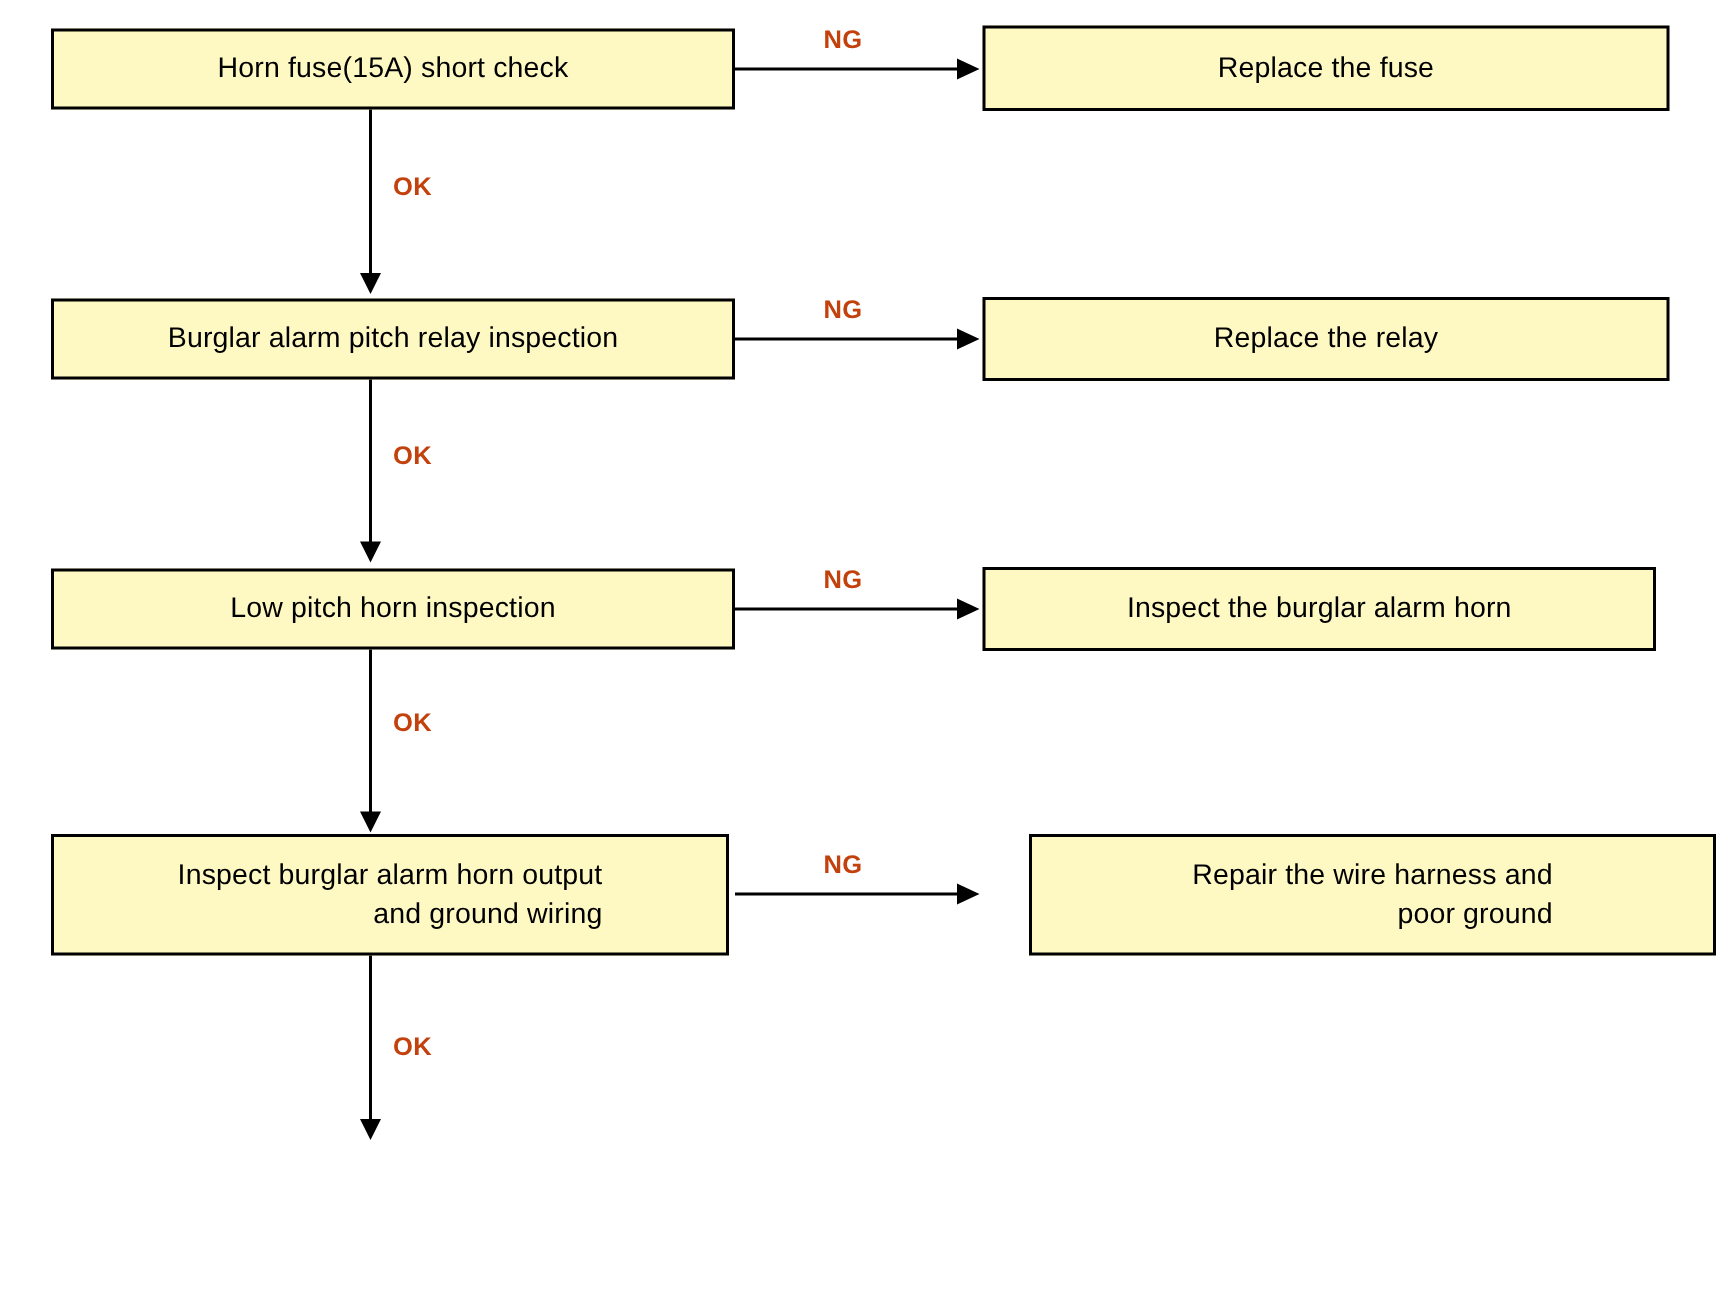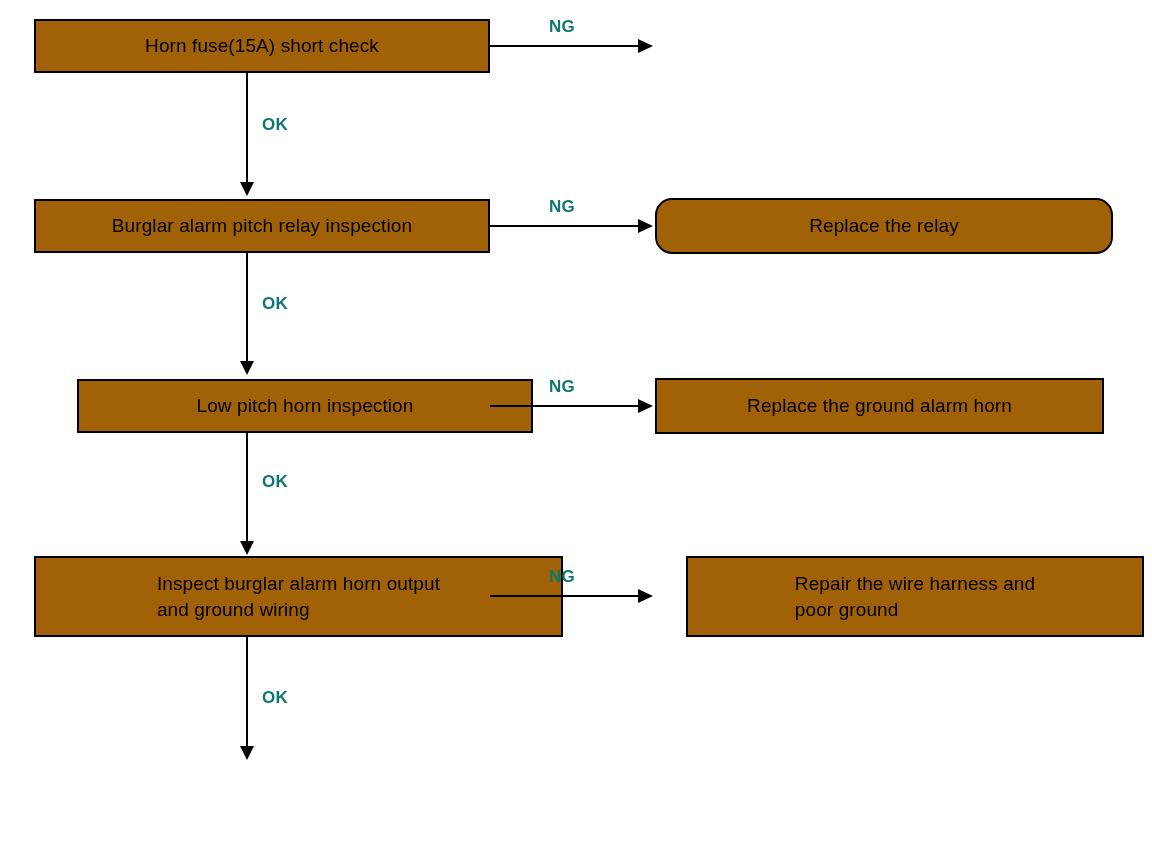--- a/index.html
+++ b/index.html
@@ -15,25 +15,25 @@
     position: relative;
     width: 1152px;
     height: 860px;
     background: #ffffff;
     overflow: hidden;
   }
   .node {
     position: absolute;
     box-sizing: border-box;
     border: 2px solid #000000;
-    background: #a16207;
+    background: #fef9c3;
     display: flex;
     align-items: center;
     justify-content: center;
-    text-align: left;
+    text-align: right;
     font-size: 19px;
     line-height: 1.35;
     color: #000000;
     padding: 2px 12px;
     letter-spacing: 0.1px;
   }
   .node-text {
     display: block;
     white-space: pre-line;
   }
@@ -61,76 +61,79 @@
     width: 0;
     height: 0;
     border-top: 7px solid transparent;
     border-bottom: 7px solid transparent;
     border-left: 15px solid #000000;
   }
   .edge-label {
     position: absolute;
     font-size: 17px;
     font-weight: bold;
-    color: #0f766e;
+    color: #c2410c;
     letter-spacing: 0.3px;
     white-space: nowrap;
   }
 </style>
 </head>
 <body>
 
 <div id="canvas">
 
   <div class="node" style="left:34px; top:19px; width:456px; height:54px;">
     <span class="node-text">Horn fuse(15A) short check</span>
   </div>
 
   <div class="hline" style="left:490px; top:45px; width:150px;"></div>
   <div class="arrow-right" style="left:638px; top:39px;"></div>
   <div class="edge-label" style="left:549px; top:17px;">NG</div>
 
+  <div class="node" style="left:655px; top:17px; width:458px; height:57px;">
+    <span class="node-text">Replace the fuse</span>
+  </div>
 
   <div class="vline" style="left:246px; top:73px; height:111px;"></div>
   <div class="arrow-down" style="left:240px; top:182px;"></div>
   <div class="edge-label" style="left:262px; top:115px;">OK</div>
 
   <div class="node" style="left:34px; top:199px; width:456px; height:54px;">
     <span class="node-text">Burglar alarm pitch relay inspection</span>
   </div>
 
   <div class="hline" style="left:490px; top:225px; width:150px;"></div>
   <div class="arrow-right" style="left:638px; top:219px;"></div>
   <div class="edge-label" style="left:549px; top:197px;">NG</div>
 
-  <div class="node" style="left:655px; top:198px; width:458px; height:56px;border-radius:17px;">
+  <div class="node" style="left:655px; top:198px; width:458px; height:56px;">
     <span class="node-text">Replace the relay</span>
   </div>
 
   <div class="vline" style="left:246px; top:253px; height:110px;"></div>
   <div class="arrow-down" style="left:240px; top:361px;"></div>
   <div class="edge-label" style="left:262px; top:294px;">OK</div>
 
-  <div class="node" style="left:34px; top:379px; width:456px; height:54px;margin-left:43px;">
+  <div class="node" style="left:34px; top:379px; width:456px; height:54px;">
     <span class="node-text">Low pitch horn inspection</span>
   </div>
 
   <div class="hline" style="left:490px; top:405px; width:150px;"></div>
   <div class="arrow-right" style="left:638px; top:399px;"></div>
   <div class="edge-label" style="left:549px; top:377px;">NG</div>
 
   <div class="node" style="left:655px; top:378px; width:449px; height:56px;">
-    <span class="node-text">Replace the ground alarm horn</span>
+    <span class="node-text">Inspect the burglar alarm horn</span>
   </div>
 
   <div class="vline" style="left:246px; top:433px; height:110px;"></div>
   <div class="arrow-down" style="left:240px; top:541px;"></div>
   <div class="edge-label" style="left:262px; top:472px;">OK</div>
 
-  <div class="node" style="left:34px; top:556px; width:529px; height:81px;">
+  <div class="node" style="left:34px; top:556px; width:452px; height:81px;">
     <span class="node-text">Inspect burglar alarm horn output
 and ground wiring</span>
   </div>
 
   <div class="hline" style="left:490px; top:595px; width:150px;"></div>
   <div class="arrow-right" style="left:638px; top:589px;"></div>
   <div class="edge-label" style="left:549px; top:567px;">NG</div>
 
   <div class="node" style="left:655px; top:556px; width:458px; height:81px;margin-left:31px;">
     <span class="node-text">Repair the wire harness and

